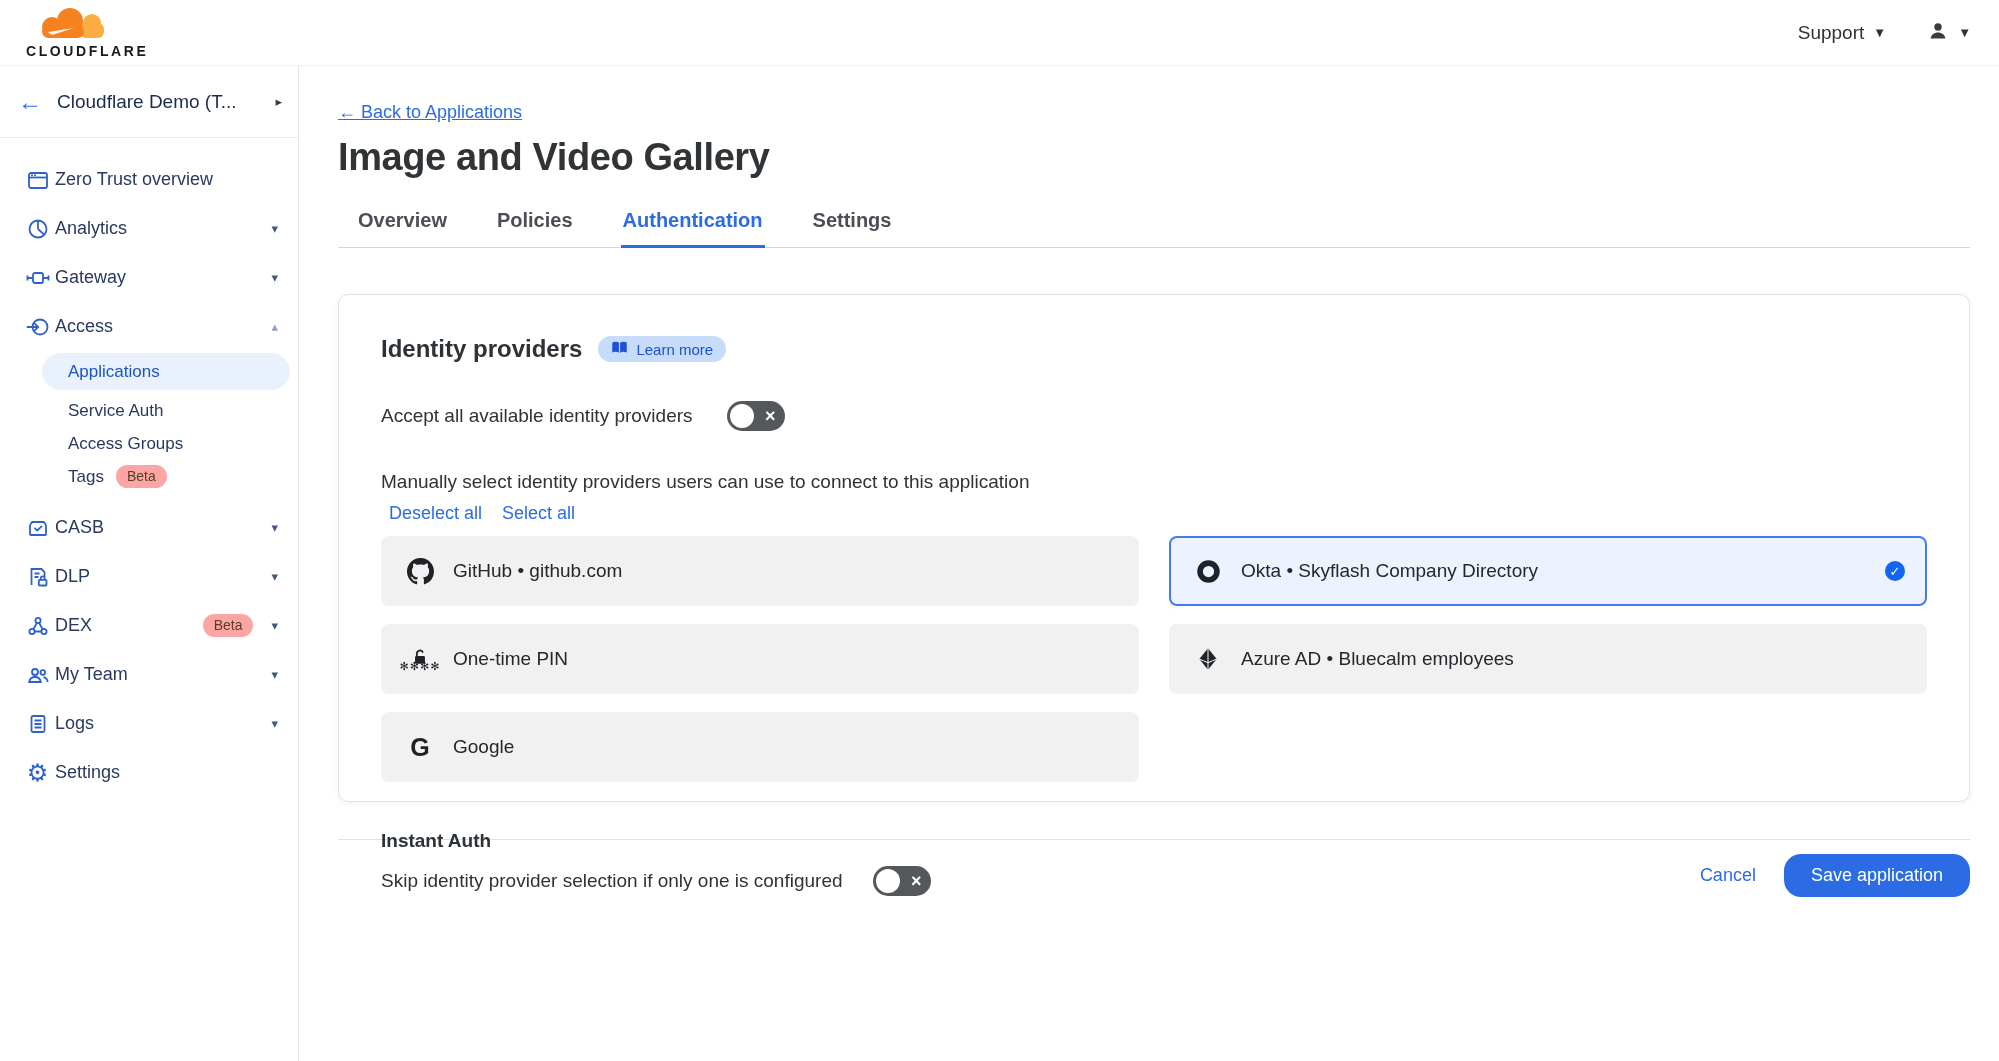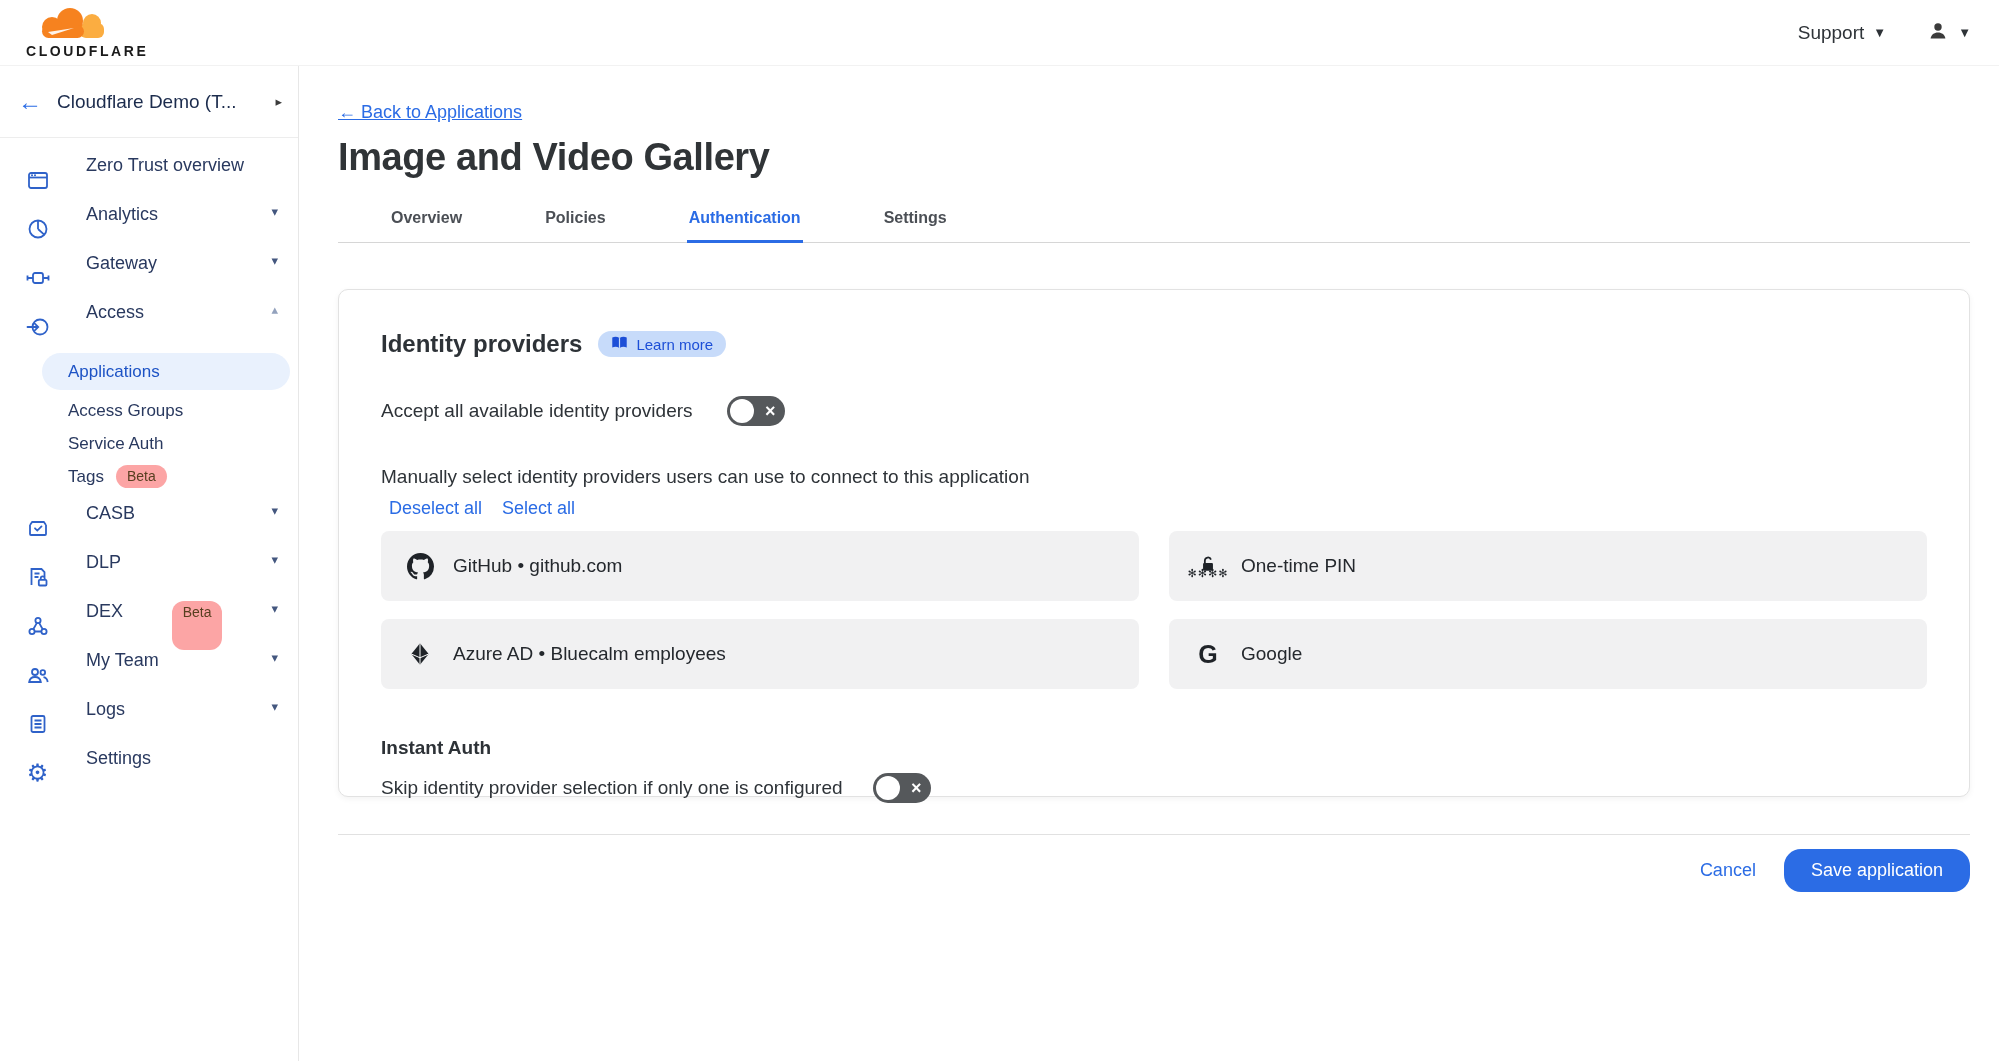--- a/index.html
+++ b/index.html
@@ -17,43 +17,43 @@
   .user-menu{display:flex; align-items:center; gap:8px; cursor:pointer;}
   
   .layout{display:flex; height:995px;}
   .sidebar{width:299px; border-right:1px solid #e7e7e7; background:#fff; flex-shrink:0;}
   .account-row{height:72px; display:flex; align-items:center; gap:15px;
                padding:0 16px 0 18px; border-bottom:1px solid #ededed;}
   .back-arrow{color:#2b6ce5; font-size:24px; line-height:1; cursor:pointer;}
   .account-name{flex:1; font-size:19px; font-weight:400; color:#1c2c4d; white-space:nowrap; overflow:hidden;}
   .account-chevron{color:#3c3c3c; font-size:13px; cursor:pointer;}
   .nav{padding-top:17px;}
-  .nav-item{height:49px; display:flex; gap:35px;
+  .nav-item{height:49px; display:flex; align-items:center; gap:4px;
             padding:0 20px 0 24px; cursor:pointer;}
   .nav-icon{width:27px; display:flex; justify-content:center; align-items:center; color:#2f62c9;}
   .nav-icon svg{stroke:#2f62c9;}
   .gear-glyph{font-family:"DejaVu Sans", sans-serif; font-size:24px; color:#2f62c9; line-height:1;}
   .nav-label{flex:1; font-size:18px; color:#29395f;}
   .nav-caret{color:#44577f; font-size:13px;}
   .nav-caret.up{color:#93a2bd;}
   .sub-list{margin:2px 0 10px;}
   .sub-item{height:33px; display:flex; align-items:center; padding-left:68px;
             font-size:17px; color:#29395f; cursor:pointer;}
   .sub-item.active{height:37px; margin:0 8px 4px 42px; padding-left:26px;
             background:#e9f1fd; border-radius:19px; color:#1d53c5; font-weight:400;}
   .beta{margin-left:12px; background:#fca5a5; color:#583f20; font-size:14px;
         padding:3px 11px; border-radius:12px; line-height:1.2;}
   
   .main{flex:1; padding:0 29px 0 39px; background:#fff;}
   .back-link{display:inline-block; margin-top:36px; font-size:18px;
              color:#2b6ce5; text-decoration:underline; cursor:pointer;}
   .page-title{margin-top:13px; font-size:38px; font-weight:700; color:#303437; letter-spacing:-0.4px;}
   .tabs{margin-top:20px; display:flex; gap:46px; padding-left:18px; border-bottom:1px solid #d6d6d6;}
-  .tab{font-size:16px; font-weight:600; color:#4b4f55; padding:10px 2px 13px;
-       border-bottom:3px solid transparent; margin-bottom:-1px; cursor:pointer;margin-left:33px;}
+  .tab{font-size:20px; font-weight:600; color:#4b4f55; padding:10px 2px 13px;
+       border-bottom:3px solid transparent; margin-bottom:-1px; cursor:pointer;}
   .tab.active{color:#2b6ce5; border-bottom-color:#2b6ce5;}
   
   .card{margin-top:46px; height:508px; border:1px solid #e2e2e2; border-radius:10px;
         padding:40px 42px; box-shadow:0 2px 6px rgba(0,0,0,.05); background:#fff;}
   .card-heading-row{display:flex; align-items:center; gap:16px;}
   .card-heading{font-size:24px; font-weight:700; color:#2d3237;}
   .learn-more{display:inline-flex; align-items:center; gap:8px; background:#c7dbfa;
         color:#1d4fd7; font-size:15px; font-weight:500; padding:4px 13px; border-radius:13px; cursor:pointer;}
   .row-toggle{display:flex; align-items:center; gap:34px; font-size:19px; color:#2e3338;}
   .row-accept{margin-top:38px;}
@@ -173,24 +173,24 @@
         </span>
         <span class="nav-label">Access</span>
         <span class="nav-caret up">▴</span>
       </div>
 
       <div class="sub-list">
         <div class="sub-item active">
           <span>Applications</span>
         </div>
         <div class="sub-item">
+          <span>Service Auth</span>
+        </div>
+        <div class="sub-item">
           <span>Access Groups</span>
-        </div>
-        <div class="sub-item">
-          <span>Service Auth</span>
         </div>
         <div class="sub-item">
           <span>Tags</span>
           <span class="beta">Beta</span>
         </div>
       </div>
 
       <div class="nav-item">
         <span class="nav-icon">
           <svg width="24" height="24" viewBox="0 0 24 24" fill="none" stroke-width="1.8">
@@ -305,20 +305,29 @@
       <div class="idp-grid">
         <div class="tile">
           <span class="tile-icon">
             <svg width="27" height="27" viewBox="0 0 16 16" fill="#1f2328">
               <path d="M8 0C3.58 0 0 3.58 0 8c0 3.54 2.29 6.53 5.47 7.59.4.07.55-.17.55-.38 0-.19-.01-.82-.01-1.49-2.01.37-2.53-.49-2.69-.94-.09-.23-.48-.94-.82-1.13-.28-.15-.68-.52-.01-.53.63-.01 1.08.58 1.23.82.72 1.21 1.87.87 2.33.66.07-.52.28-.87.51-1.07-1.78-.2-3.64-.89-3.64-3.95 0-.87.31-1.59.82-2.15-.08-.2-.36-1.02.08-2.12 0 0 .67-.21 2.2.82.64-.18 1.32-.27 2-.27s1.36.09 2 .27c1.53-1.04 2.2-.82 2.2-.82.44 1.1.16 1.92.08 2.12.51.56.82 1.27.82 2.15 0 3.07-1.87 3.75-3.65 3.95.29.25.54.73.54 1.48 0 1.07-.01 1.93-.01 2.2 0 .21.15.46.55.38A8.01 8.01 0 0016 8c0-4.42-3.58-8-8-8z"></path>
             </svg>
           </span>
           <span class="tile-label">GitHub • github.com</span>
         </div>
 
+        <div class="tile selected">
+          <span class="tile-icon">
+            <svg width="27" height="27" viewBox="0 0 24 24">
+              <circle cx="12" cy="12" r="7.5" fill="none" stroke="#1f2328" stroke-width="5"></circle>
+            </svg>
+          </span>
+          <span class="tile-label">Okta • Skyflash Company Directory</span>
+          <span class="check-badge">✓</span>
+        </div>
 
         <div class="tile">
           <span class="tile-icon">
             <svg width="22" height="18" viewBox="0 0 24 20">
               <path d="M8.5 9V6.2a3.5 3.5 0 016.8-1.1" fill="none" stroke="#1f2328" stroke-width="2"></path>
               <rect x="6.5" y="9" width="11" height="8.5" rx="1.2" fill="#1f2328"></rect>
             </svg>
             <span class="otp-dots">✻✻✻✻</span>
           </span>
           <span class="tile-label">One-time PIN</span>

